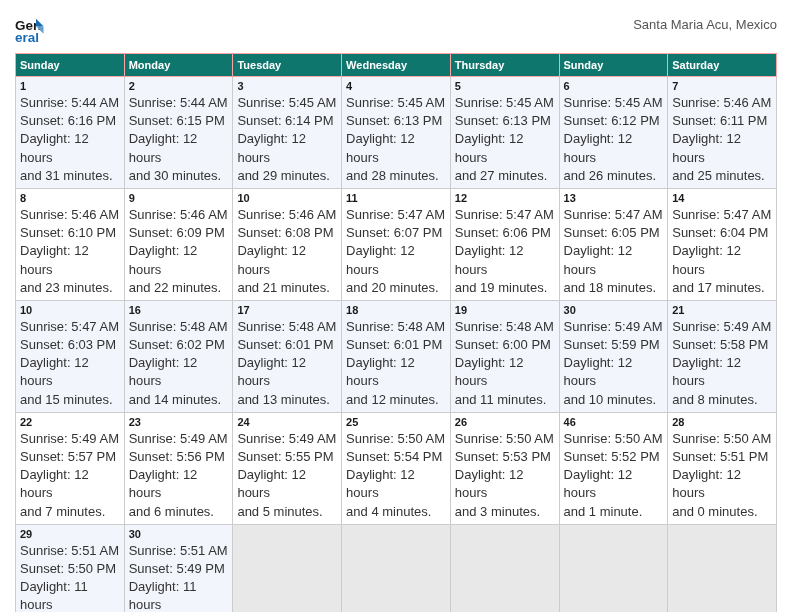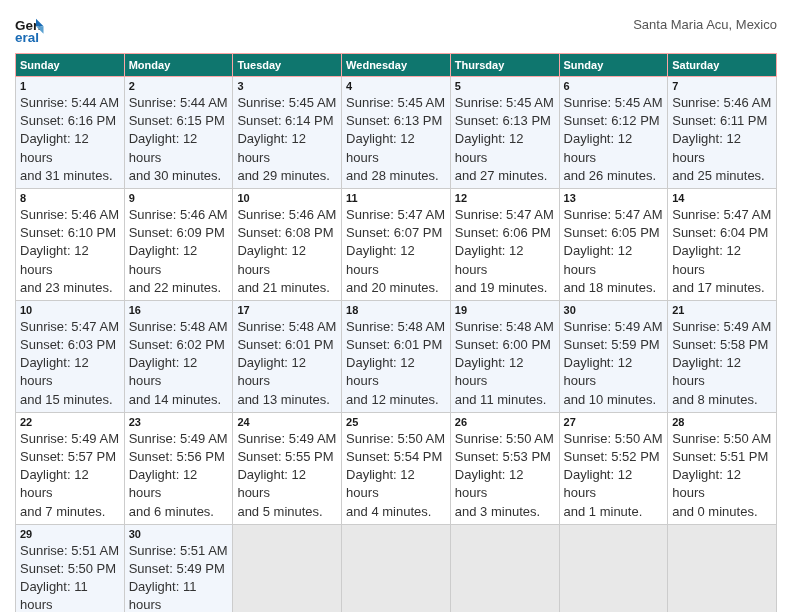--- a/index.html
+++ b/index.html
@@ -223,21 +223,21 @@
           </td>
           <td>
             <span class="day-num">25</span>
             <div class="day-info">Sunrise: 5:50 AM<br>Sunset: 5:54 PM<br>Daylight: 12 hours<br>and 4 minutes.</div>
           </td>
           <td>
             <span class="day-num">26</span>
             <div class="day-info">Sunrise: 5:50 AM<br>Sunset: 5:53 PM<br>Daylight: 12 hours<br>and 3 minutes.</div>
           </td>
           <td>
-            <span class="day-num">27</span>
+            <span class="day-num">46</span>
             <div class="day-info">Sunrise: 5:50 AM<br>Sunset: 5:52 PM<br>Daylight: 12 hours<br>and 1 minute.</div>
           </td>
           <td>
             <span class="day-num">28</span>
             <div class="day-info">Sunrise: 5:50 AM<br>Sunset: 5:51 PM<br>Daylight: 12 hours<br>and 0 minutes.</div>
           </td>
         </tr>
         <tr>
           <td>
             <span class="day-num">29</span>

